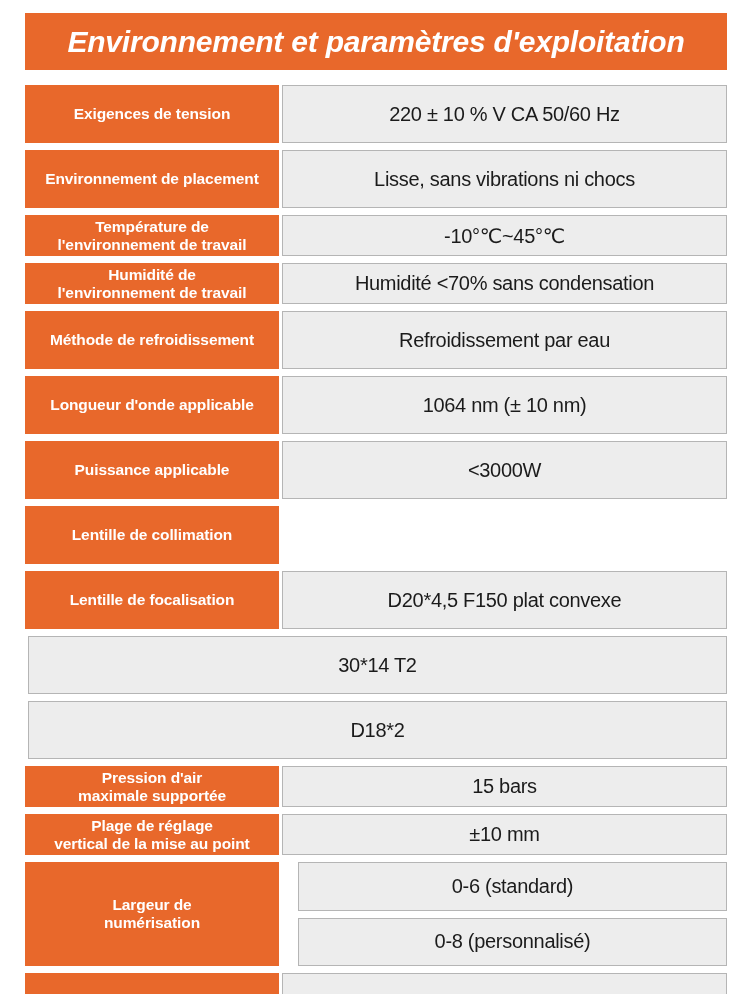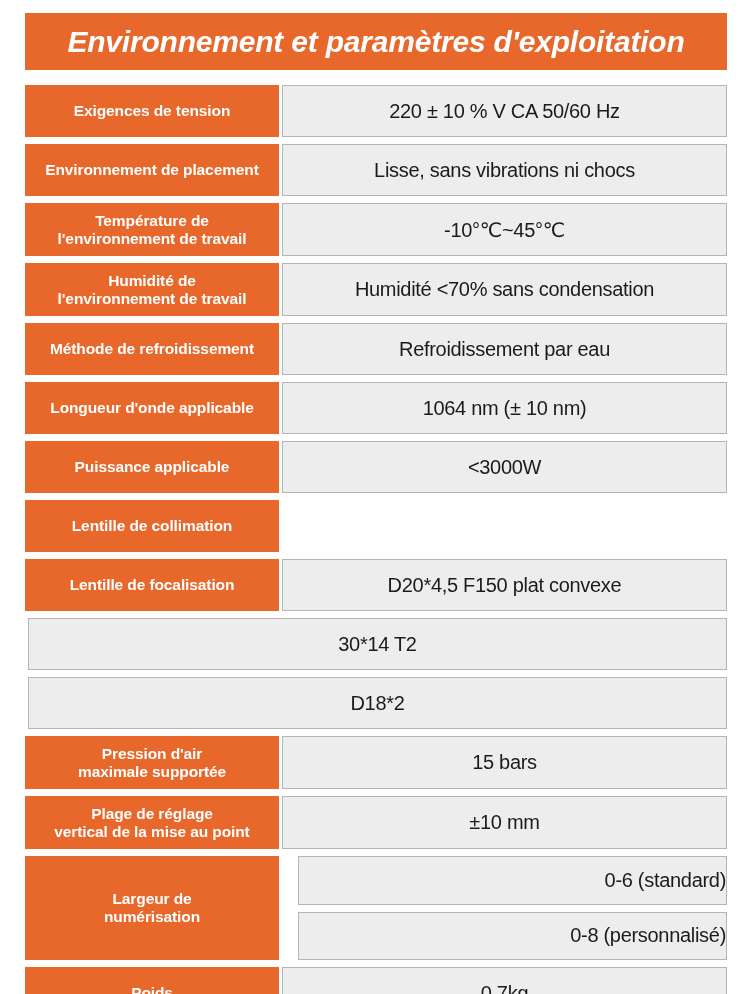--- a/index.html
+++ b/index.html
@@ -39,22 +39,22 @@
   }
   .banner h1 {
     margin: 0;
     font-size: 30px;
     font-weight: bold;
     letter-spacing: -0.2px;
     white-space: nowrap;
     font-style: italic;
   }
   .row { display: flex; margin-top: 7px; }
-  .row.r-single { height: 52px; }
-  .row.r-double { height: 53px; }
+  .row.r-single { height: 58px; }
+  .row.r-double { height: 41px; }
   .row.r-tall   { height: 104px; }
   .label {
     width: 254px;
     flex: 0 0 254px;
     background: var(--accent-orange);
     color: var(--label-text);
     display: flex; flex-direction: column;
     align-items: center; justify-content: center;
     text-align: center;
     font-size: 15.5px;
@@ -72,21 +72,21 @@
     text-align: center;
     font-size: 20px;
     letter-spacing: -0.3px;
   }
   .values-stack {
     flex: 1;
     margin-left: 3px;
     display: flex; flex-direction: column;
     gap: 7px;
   }
-  .values-stack .value { margin-left: 16px; flex: 1; justify-content: flex-end; }
+  .values-stack .value { margin-left: 16px; flex: 1; }
 </style>
 </head>
 <body>
 
 <div class="sheet">
   <div class="spec">
 
     <div class="banner">
       <h1>Environnement et paramètres d'exploitation</h1>
     </div>

